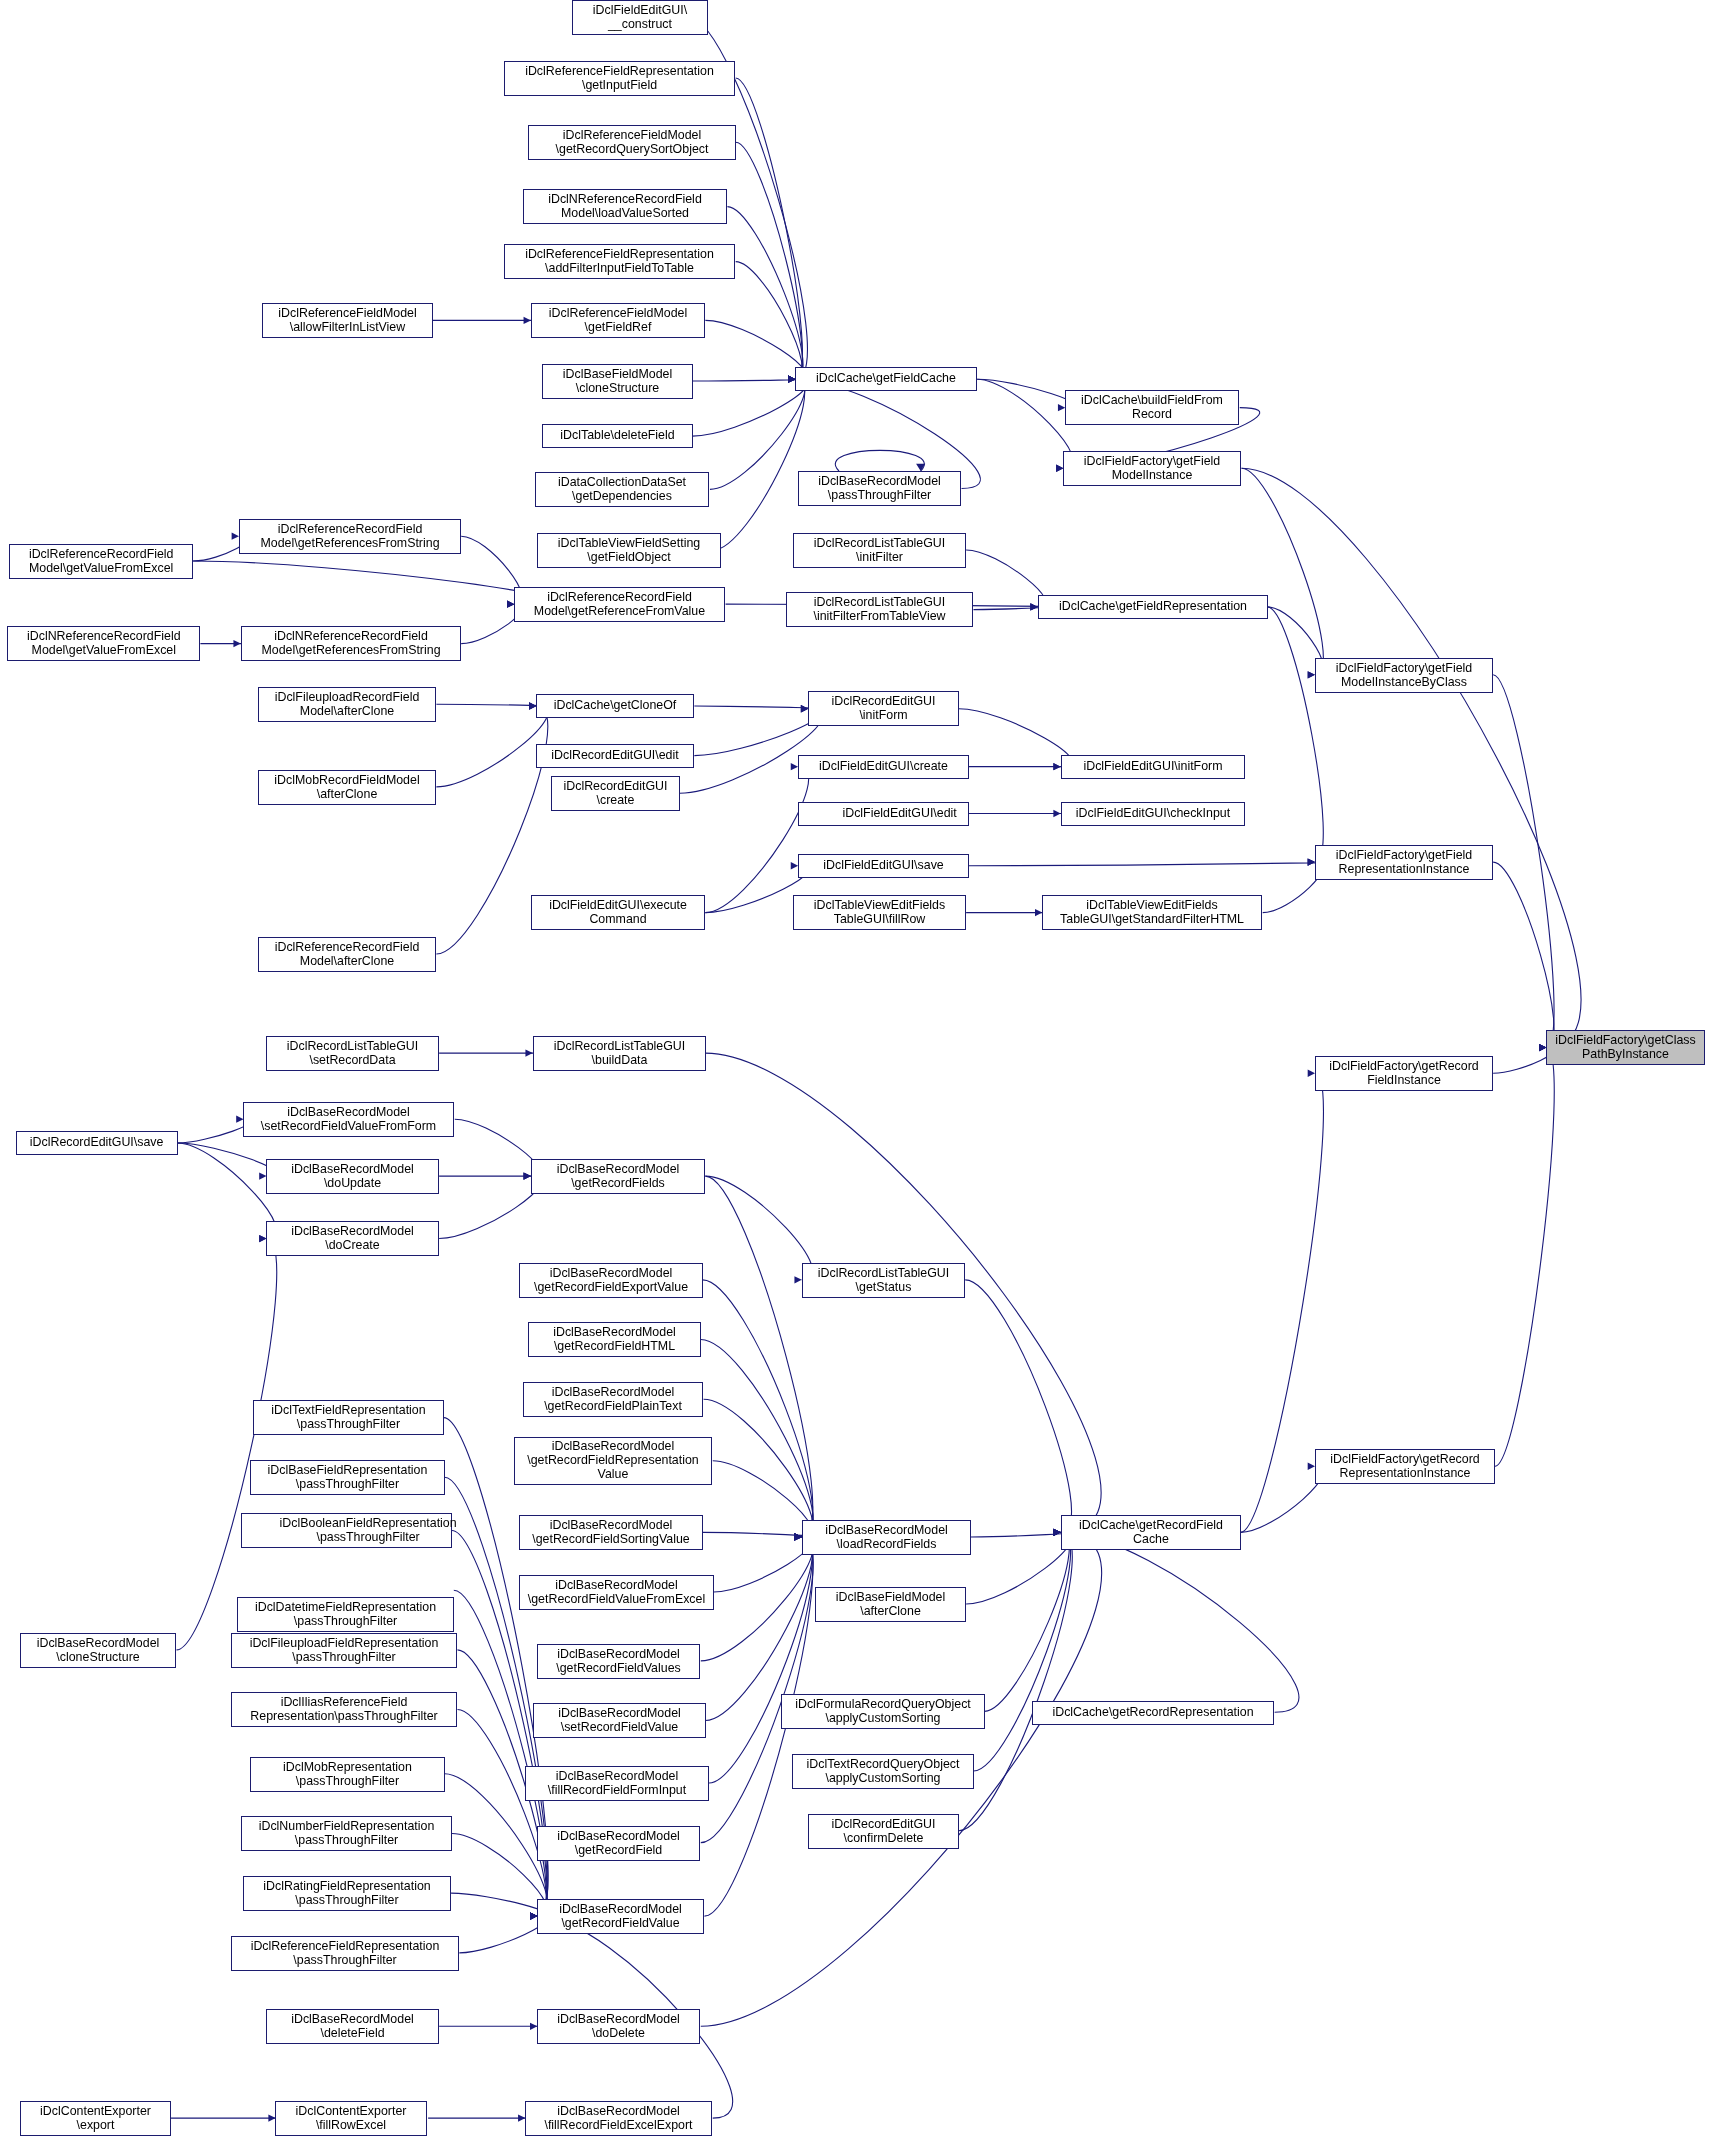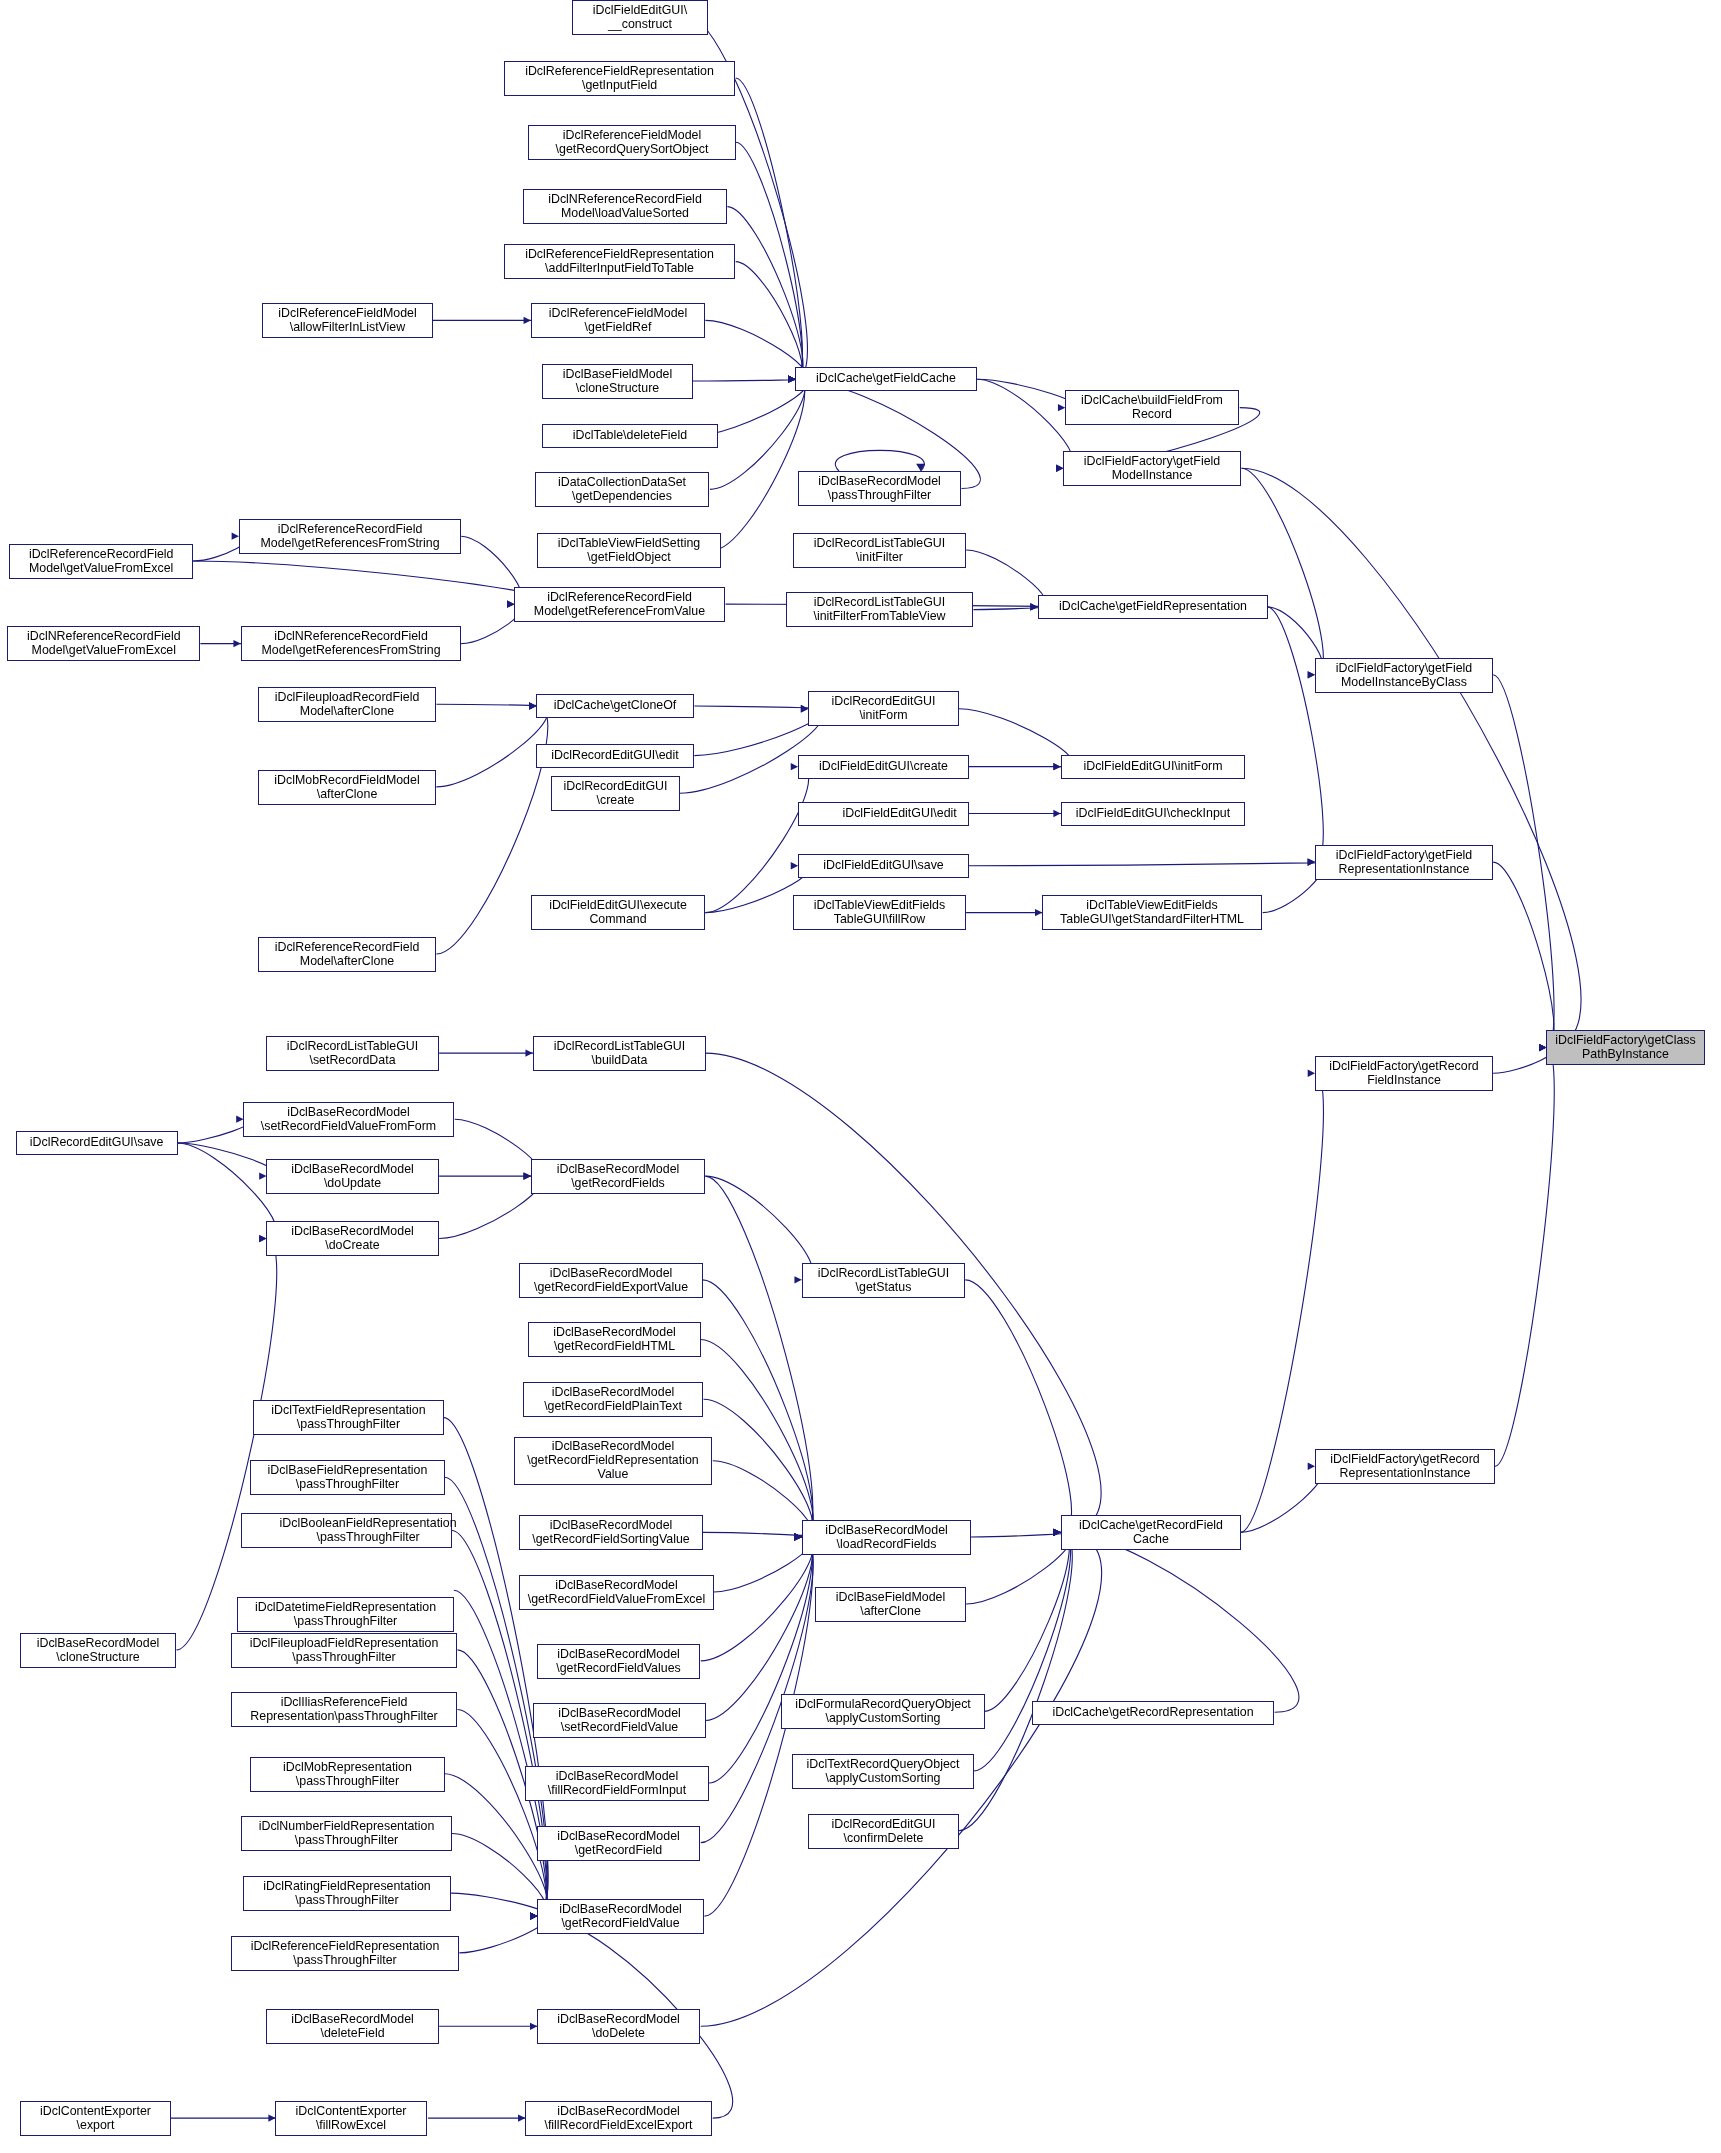--- a/index.html
+++ b/index.html
@@ -214,21 +214,21 @@
       <div class="node" style="left: 523px; top: 189px; width: 204px; height: 35px;">iDclNReferenceRecordField
 Model\loadValueSorted</div>
       <div class="node" style="left: 504px; top: 244px; width: 231px; height: 35px;">iDclReferenceFieldRepresentation
 \addFilterInputFieldToTable</div>
       <div class="node" style="left: 262px; top: 303px; width: 171px; height: 35px;">iDclReferenceFieldModel
 \allowFilterInListView</div>
       <div class="node" style="left: 531px; top: 303px; width: 174px; height: 35px;">iDclReferenceFieldModel
 \getFieldRef</div>
       <div class="node" style="left: 542px; top: 364px; width: 151px; height: 35px;">iDclBaseFieldModel
 \cloneStructure</div>
-      <div class="node" style="left: 542px; top: 424px; width: 176px; height: 24px;">iDclTable\deleteField</div>
+      <div class="node" style="left: 542px; top: 424px; width: 151px; height: 24px;">iDclTable\deleteField</div>
       <div class="node" style="left: 535px; top: 472px; width: 174px; height: 35px;">iDataCollectionDataSet
 \getDependencies</div>
       <div class="node" style="left: 530px; top: 533px; width: 184px; height: 35px; margin-left: 7px;">iDclTableViewFieldSetting
 \getFieldObject</div>
       <div class="node" style="left: 795px; top: 367px; width: 182px; height: 24px;">iDclCache\getFieldCache</div>
       <div class="node" style="left: 1065px; top: 390px; width: 174px; height: 35px;">iDclCache\buildFieldFrom
 Record</div>
       <div class="node" style="left: 1063px; top: 451px; width: 178px; height: 35px;">iDclFieldFactory\getField
 ModelInstance</div>
       <div class="node" style="left: 798px; top: 471px; width: 163px; height: 35px;">iDclBaseRecordModel

